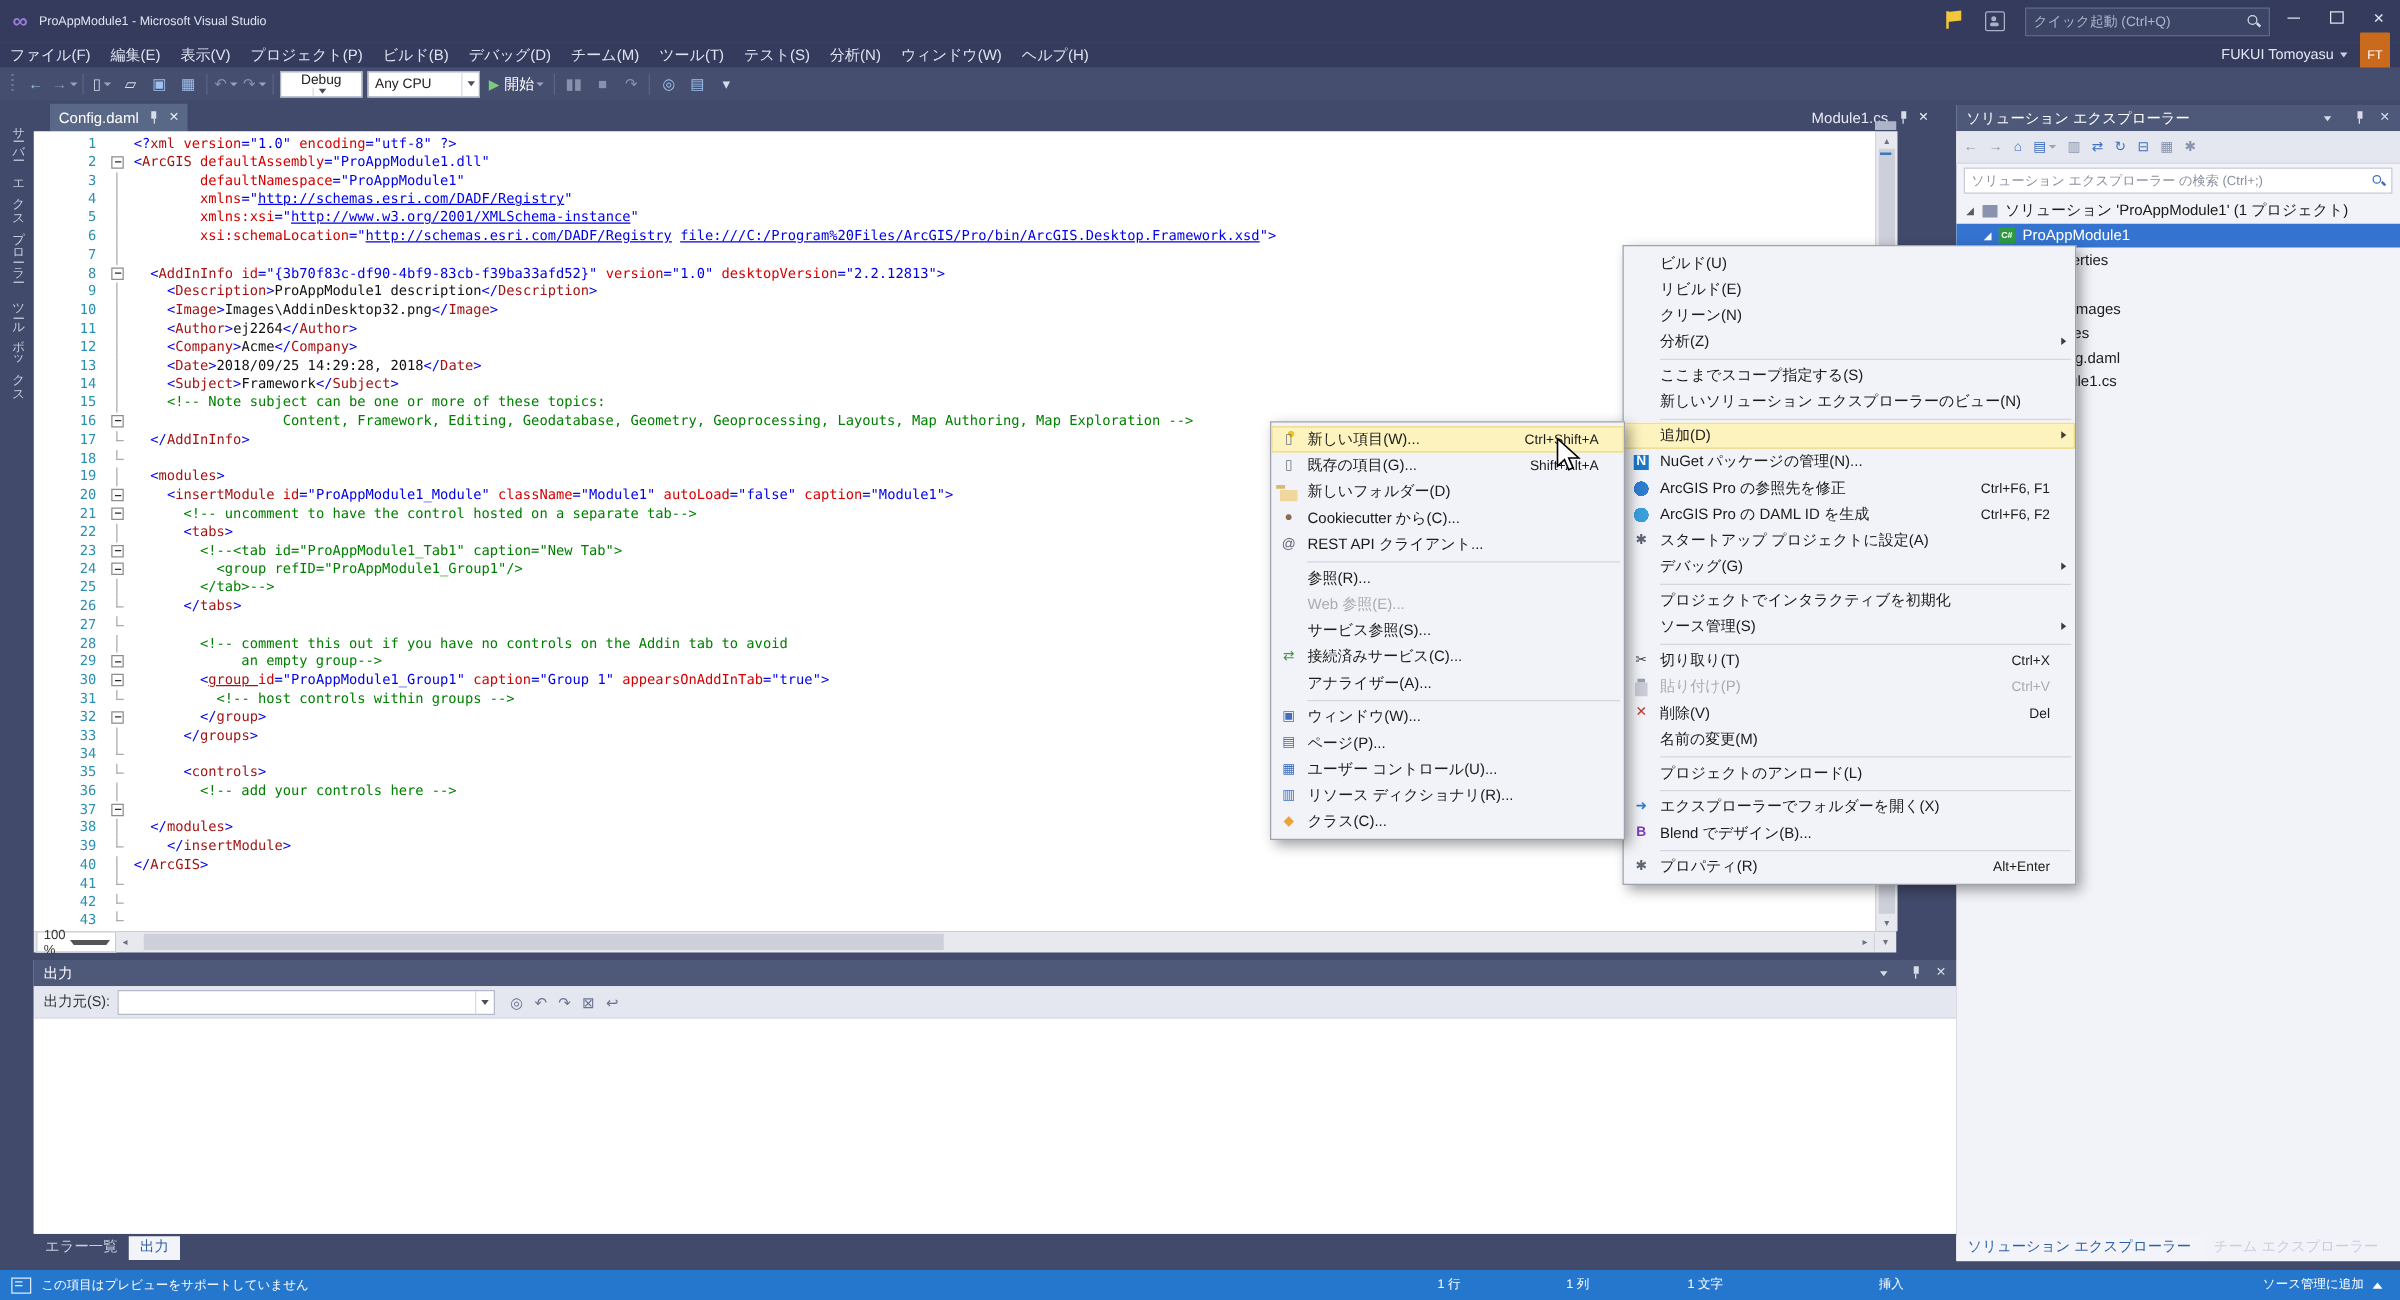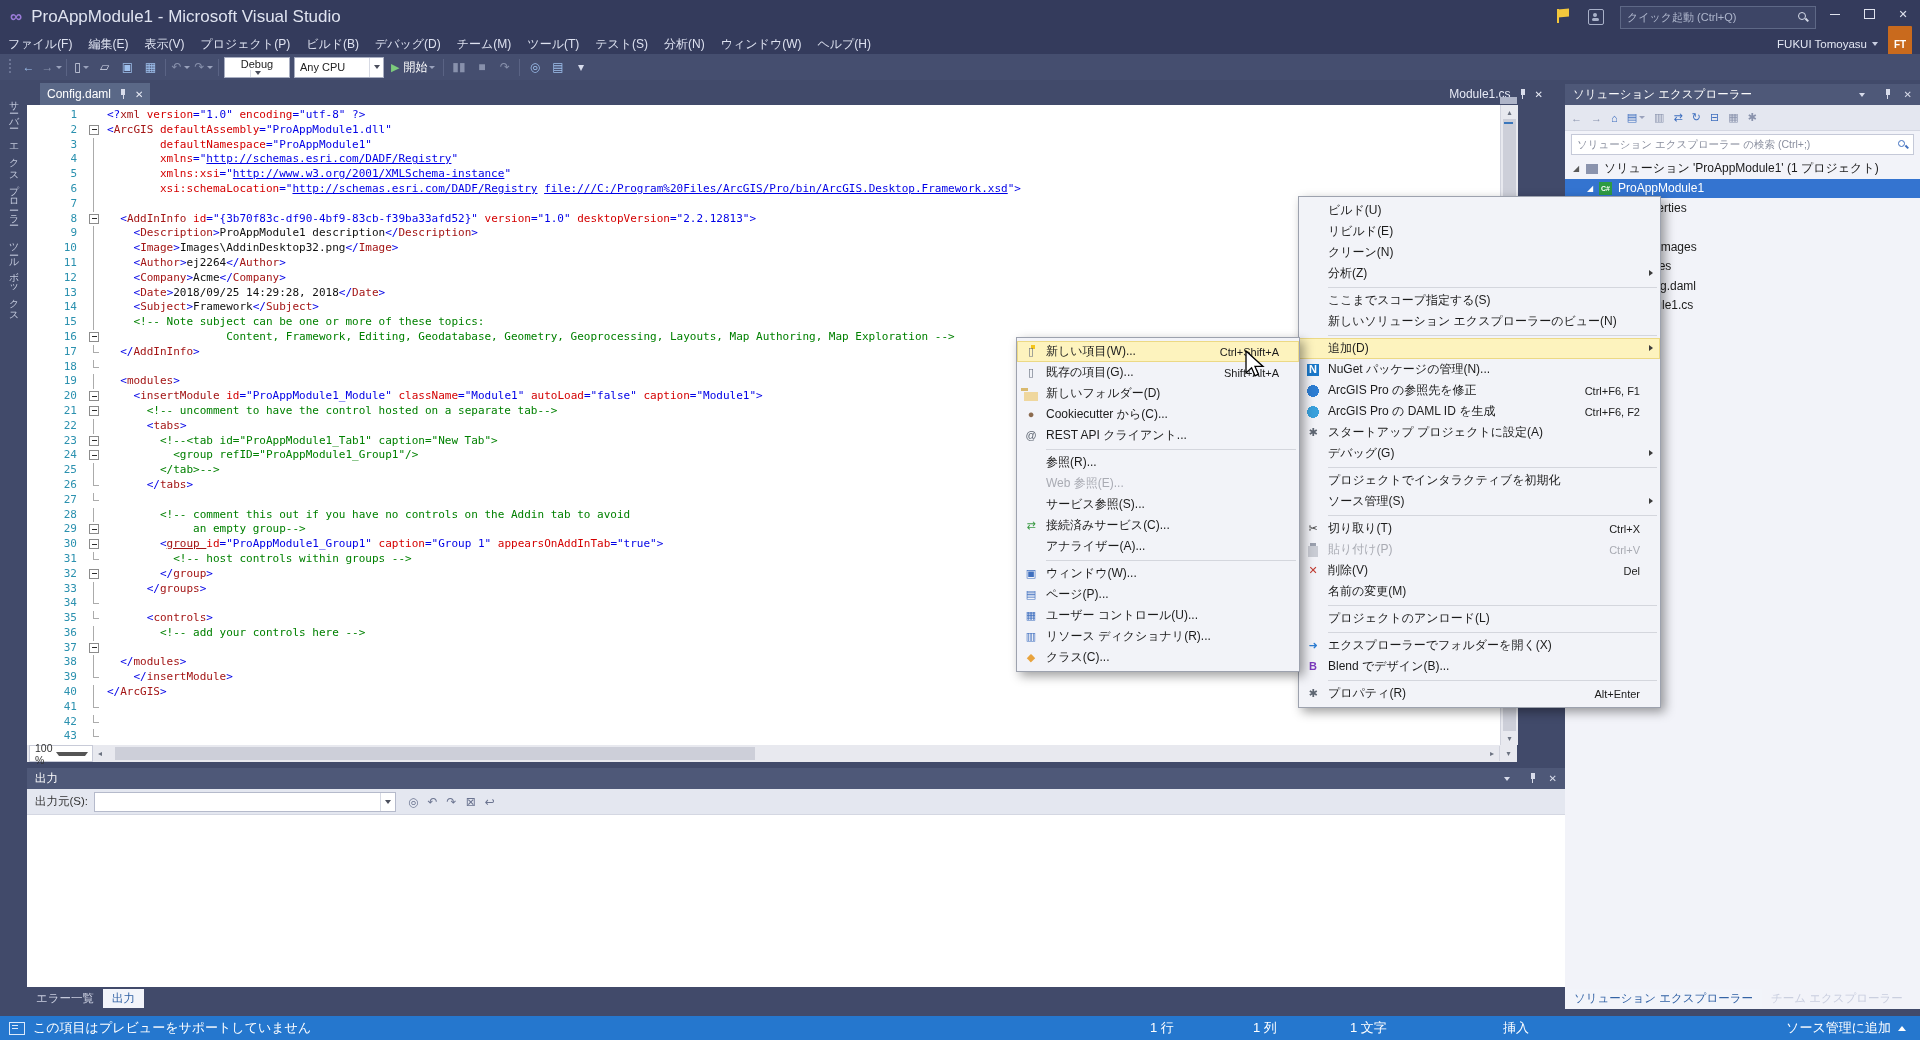--- a/index.html
+++ b/index.html
@@ -3,21 +3,21 @@
 <meta charset="utf-8">
 <style>
   html,body{margin:0;padding:0}
   body{font-family:"Liberation Sans","DejaVu Sans",sans-serif;-webkit-font-smoothing:antialiased}
   #app{position:relative;width:1920px;height:1040px;background:#414A6A;overflow:hidden;font-size:12px;color:#1B1B1B}
   .abs{position:absolute}
 
   
   #titlebar{left:0;top:0;width:1920px;height:34px;background:#343B5C;display:flex;align-items:center;color:#DFE3F0}
   .vs-logo{margin-left:10px;font-size:17px;color:#9A7BD8;font-weight:bold}
-  .title-text{margin-left:9px;font-size:17px}
+  .title-text{margin-left:9px;font-size:10px}
   .flag-icon{left:1556px;top:8px;width:16px;height:16px}
   .flag-icon::before{content:"";position:absolute;left:2px;top:1px;width:11px;height:8px;background:#F3C73C;transform:skewY(-6deg)}
   .flag-icon::after{content:"";position:absolute;left:1px;top:1px;width:2px;height:14px;background:#F3C73C}
   .feedback-icon{left:1588px;top:9px;width:14px;height:14px;border:1px solid #A9B1C9;border-radius:2px}
   .feedback-icon::before{content:"";position:absolute;left:4px;top:3px;width:4px;height:4px;border-radius:50%;background:#A9B1C9}
   .feedback-icon::after{content:"";position:absolute;left:2.5px;top:8px;width:7px;height:3px;border-radius:2px;background:#A9B1C9}
   #quicklaunch{left:1620px;top:6px;width:194px;height:21px;background:#3D4566;border:1px solid #5E6886;display:flex;align-items:center}
   .ql-text{color:#AEB6CC;font-size:11px;padding-left:6px;flex:1;white-space:nowrap;overflow:hidden}
   .mag{width:11px;height:11px;position:relative;margin-right:6px}
   .mag::before{content:"";position:absolute;left:0;top:0;width:6px;height:6px;border:1.5px solid #D5DAE8;border-radius:50%}
@@ -28,21 +28,21 @@
   .wc-max::before{content:"";width:9px;height:8px;border:1px solid #E0E3EE}
   .wc-close{color:#E0E3EE;font-size:11px}
 
   
   #menubar{left:0;top:34px;width:1920px;height:20px;background:#343B5C;display:flex;align-items:center;color:#DEE2F0}
   #menubar-items{display:flex;height:100%}
   .mb-item{padding:0 8px;line-height:20px;font-size:12px;white-space:nowrap}
   #user-area{position:absolute;right:0;top:0;height:20px;display:flex;align-items:center}
   .user-name{font-size:11.5px;color:#E2E6F2;white-space:nowrap}
   .caret-down{width:0;height:0;border-top:4px solid #C9CFE2;border-left:3.5px solid transparent;border-right:3.5px solid transparent;margin-left:5px}
-  .user-badge{width:24px;height:36px;background:#C96A1D;color:#FFF;font-size:10px;font-weight:bold;display:flex;align-items:center;justify-content:center;margin:0 8px 0 10px;border-radius:1px}
+  .user-badge{width:24px;height:36px;background:#C96A1D;color:#FFF;font-size:10px;font-weight:normal;display:flex;align-items:center;justify-content:center;margin:0 8px 0 10px;border-radius:1px}
 
   
   #toolbar{left:0;top:54px;width:1920px;height:26px;background:#454E6F;display:flex;align-items:center;padding-left:4px;color:#C9D0E4}
   .grip{width:5px;height:16px;margin:0 4px;background:repeating-linear-gradient(#6B7494 0 2px,transparent 2px 4px);background-size:2px 100%;background-repeat:no-repeat;background-position:1px 0}
   .tsep{width:1px;height:17px;background:#5A6384;margin:0 3px}
   .tbi{min-width:21px;height:20px;display:flex;align-items:center;justify-content:center;font-size:12px;position:relative;padding:0 1px}
   .tbi.dim{color:#8891AC}
   .tbi.blue{color:#9FC1EE}
   .tbi.light{color:#D7DCEC}
   .dd-caret{width:0;height:0;border-top:3px solid #9AA2BC;border-left:3px solid transparent;border-right:3px solid transparent;margin-left:2px}
@@ -172,21 +172,21 @@
   .menu-item-row{height:21px;display:flex;align-items:center;position:relative;padding:0 2px}
   .mi{width:24px;min-width:24px;height:16px;display:flex;align-items:center;justify-content:center;font-size:11px;line-height:1}
   .ml{margin-left:3px;white-space:nowrap}
   .msc{margin-left:auto;padding-right:18px;font-size:11px;white-space:nowrap}
   .mar{position:absolute;right:7px;top:7px;width:0;height:0;border-left:4px solid #3C3C3C;border-top:3.5px solid transparent;border-bottom:3.5px solid transparent}
   .menu-sep{height:1px;background:#D4D6DD;margin:2.5px 3px 2.5px 29px}
   .hl{background:#FDF3BE;box-shadow:inset 0 0 0 1px #ECD985}
   .grayed,.grayed .msc{color:#A9ABB3}
 
   
-  #statusbar{left:0;top:1016px;width:1920px;height:24px;background:#2577CE;color:#FFF;font-size:13px;display:flex;align-items:center}
+  #statusbar{left:0;top:1016px;width:1920px;height:24px;background:#2577CE;color:#FFF;font-size:10px;display:flex;align-items:center}
   .sb-preview-icon{width:14px;height:11px;border:1px solid #DCEAFB;margin-left:9px;position:relative}
   .sb-preview-icon::before{content:"";position:absolute;left:2px;top:2px;width:6px;height:1px;background:#DCEAFB;box-shadow:0 3px 0 #DCEAFB}
   #sb-message{margin-left:8px}
   .sb-pos{position:absolute;top:0;line-height:24px}
   #sb-line{left:1150px}#sb-col{left:1253px}#sb-char{left:1350px}#sb-mode{left:1503px}
   #sb-source{position:absolute;right:14px;top:0;line-height:24px;display:flex;align-items:center}
   .caret-up{width:0;height:0;border-bottom:5px solid #FFF;border-left:4px solid transparent;border-right:4px solid transparent;margin-left:7px;margin-top:1px}
 
   
   #cursor{left:1244px;top:350px;z-index:100;pointer-events:none}

